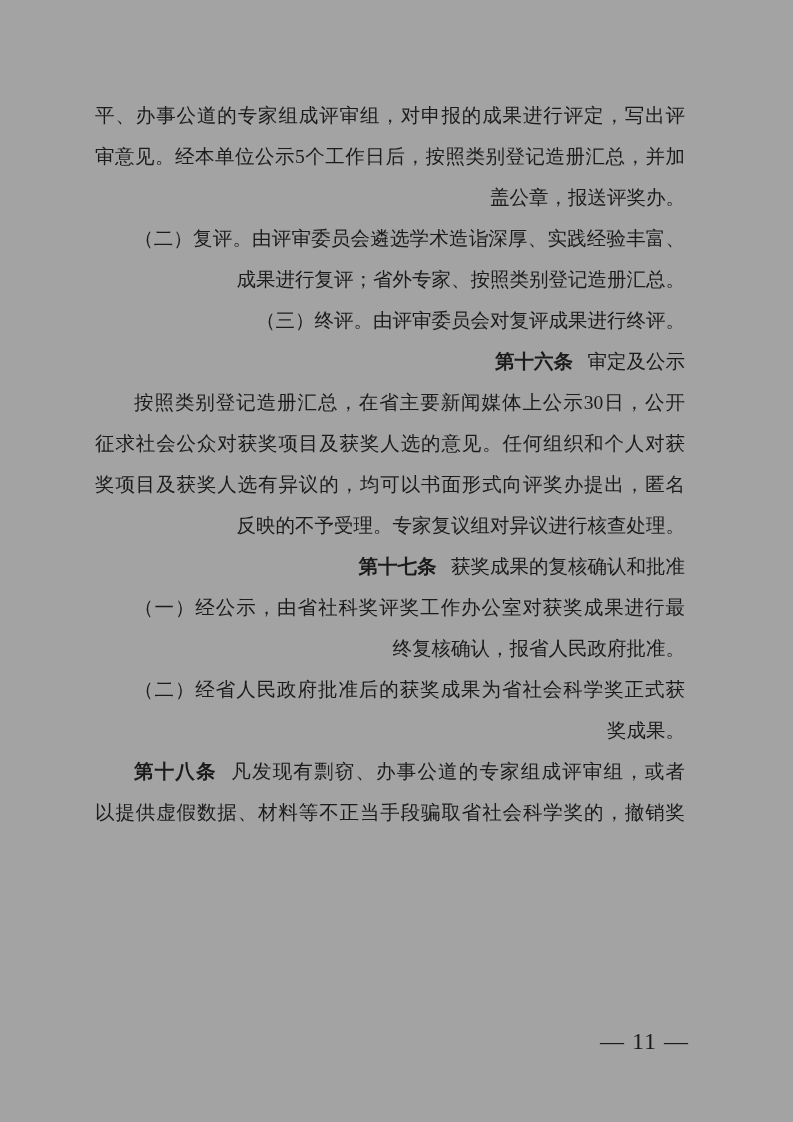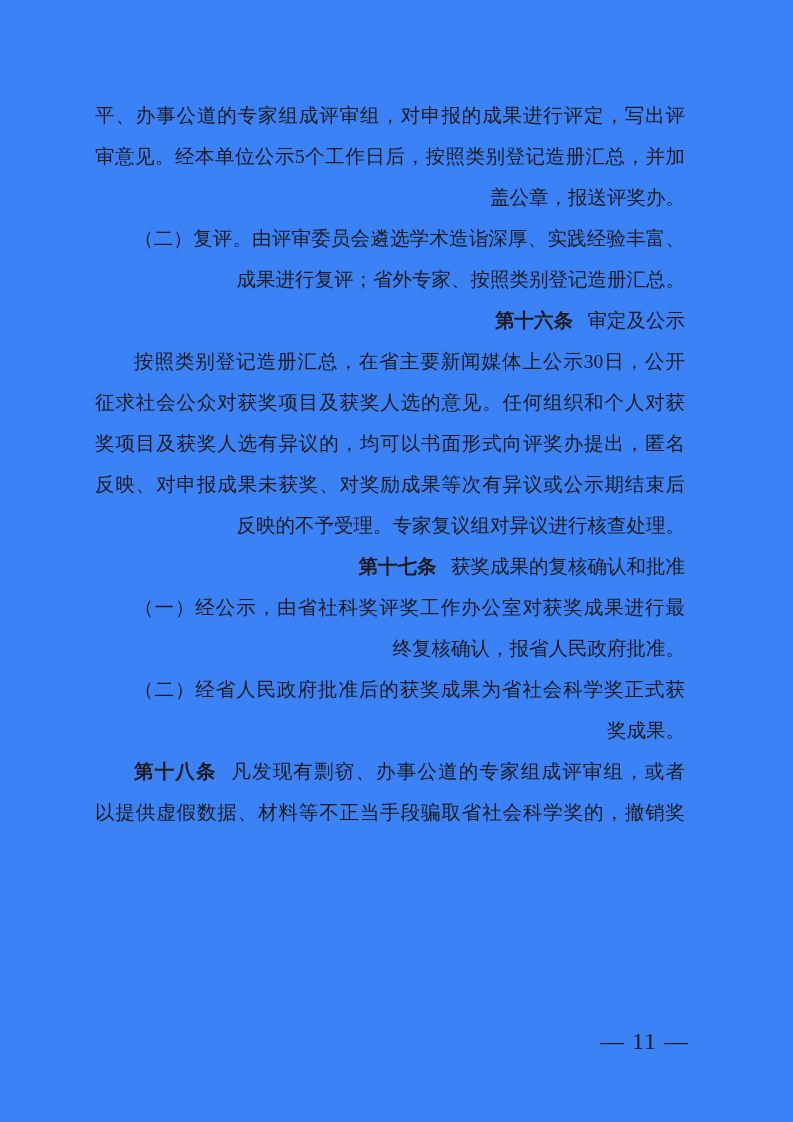--- a/index.html
+++ b/index.html
@@ -4,21 +4,21 @@
 <style>
   html, body {
     margin: 0;
     padding: 0;
     background: #ffffff;
   }
   .page {
     position: relative;
     width: 793px;
     height: 1122px;
-    background: #3b82f6;
+    background: #a3a3a3;
     overflow: hidden;
     font-family: "Liberation Serif", serif;
     color: #1b1b1b;
   }
   .content {
     position: absolute;
     left: 95px;
     top: 95px;
     width: 590px;
   }
@@ -70,29 +70,29 @@
 <body>
 
 <div class="page">
   <div class="content">
 
     <div class="ln just">平、办事公道的专家组成评审组，对申报的成果进行评定，写出评</div>
     <div class="ln just">审意见。经本单位公示5个工作日后，按照类别登记造册汇总，并加</div>
     <div class="ln">盖公章，报送评奖办。</div>
     <div class="ln just ind">（二）复评。由评审委员会遴选学术造诣深厚、实践经验丰富、</div>
     <div class="ln">成果进行复评；省外专家、按照类别登记造册汇总。</div>
+    <div class="ln ind">（三）终评。由评审委员会对复评成果进行终评。</div>
 
     <div class="ln ind">
       <span class="art">第十六条</span><span>审定及公示</span>
     </div>
 
     <div class="ln just ind">按照类别登记造册汇总，在省主要新闻媒体上公示30日，公开</div>
     <div class="ln just">征求社会公众对获奖项目及获奖人选的意见。任何组织和个人对获</div>
     <div class="ln just">奖项目及获奖人选有异议的，均可以书面形式向评奖办提出，匿名</div>
-    <div class="ln just">反映、对申报成果未获奖、对奖励成果等次有异议或公示期结束后</div>
     <div class="ln">反映的不予受理。专家复议组对异议进行核查处理。</div>
 
     <div class="ln ind">
       <span class="art">第十七条</span><span>获奖成果的复核确认和批准</span>
     </div>
 
     <div class="ln just ind">（一）经公示，由省社科奖评奖工作办公室对获奖成果进行最</div>
     <div class="ln">终复核确认，报省人民政府批准。</div>
     <div class="ln just ind">（二）经省人民政府批准后的获奖成果为省社会科学奖正式获</div>
     <div class="ln">奖成果。</div>

